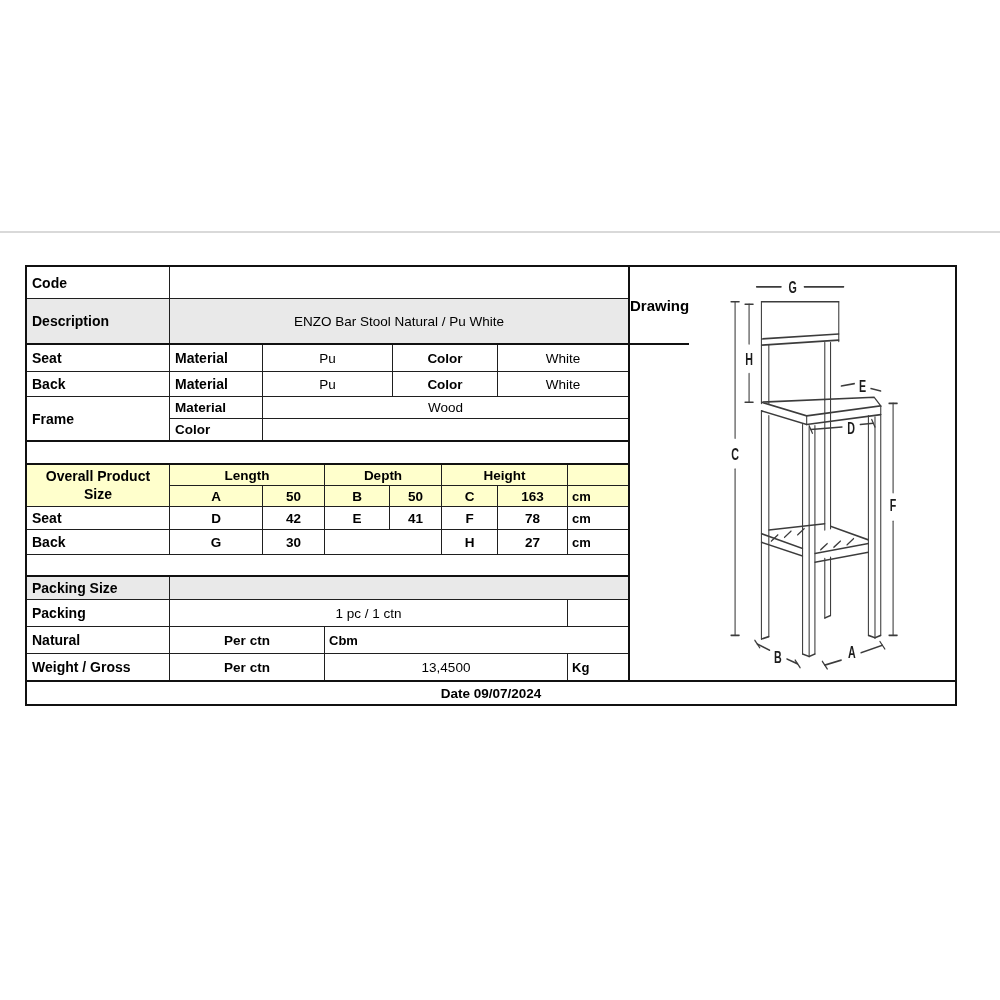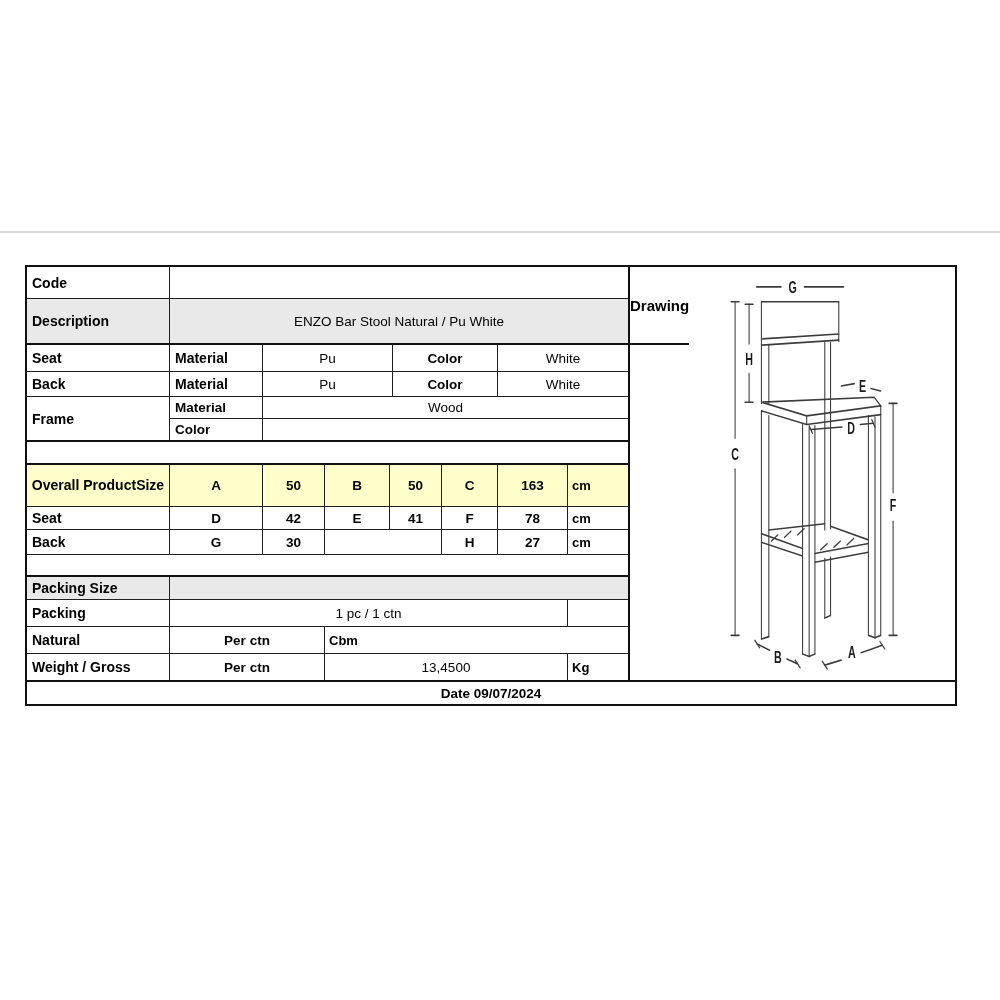--- a/index.html
+++ b/index.html
@@ -28,21 +28,21 @@
   .grey{background:#E9E9E9;}
   .yellow{background:#FFFFCC;}
   .h32{height:32px}.h46{height:46px}.h27{height:27px}.h25{height:25px}.h45{height:45px}
   .h23{height:23px}.h22{height:22px}.h42{height:42px}.h21{height:21px}.h26{height:26px}
   .w-label{width:143px}.w-mat{width:93px}.w-pu{width:130px}.w-color{width:105px}
   .w-sk{width:93px}.w-sv{width:62px}.w-dk{width:65px}.w-dv{width:52px}
   .w-hk{width:56px}.w-hv{width:70px}
   .w-len{width:155px}.w-dep{width:117px}.w-hei{width:126px}
   .w-per{width:155px}.w-val{width:243px}.w-dmerge{width:117px}
   .stack{flex:1;display:flex;flex-direction:column;}
-  .size-label{flex-direction:row;justify-content:center;align-items:center;
+  .size-label{flex-direction:column;justify-content:center;align-items:center;
               font-weight:bold;font-size:14px;line-height:1.25;}
   .pack-size-cell{position:relative;}
   .pack-size-cell span{position:absolute;top:50%;transform:translate(-50%,-50%);
                        font-weight:bold;font-size:13.5px;white-space:nowrap;margin-top:16px;}
   .date-row{height:22px;border-top:2px solid #111;display:flex;align-items:center;
             justify-content:center;font-weight:bold;font-size:13.5px;}
   .drawing-header{height:78px;border-bottom:2px solid #111;box-sizing:border-box;
                   display:flex;align-items:center;justify-content:center;
                   font-weight:bold;font-size:15px;}
   .drawing-area{flex:1;position:relative;background:#fff;}
@@ -103,20 +103,26 @@
         <div class="row h23 thickb">
           <div class="cell fill endc"></div>
         </div>
 
         <div class="row h42">
           <div class="cell yellow w-label size-label">
             <span>Overall Product</span>
             <span>Size</span>
           </div>
           <div class="stack">
+            <div class="row h21">
+              <div class="cell yellow center bold w-len">Length</div>
+              <div class="cell yellow center bold w-dep">Depth</div>
+              <div class="cell yellow center bold w-hei">Height</div>
+              <div class="cell yellow fill endc"></div>
+            </div>
             <div class="row last fill">
               <div class="cell yellow center bold w-sk">A</div>
               <div class="cell yellow center bold w-sv">50</div>
               <div class="cell yellow center bold w-dk">B</div>
               <div class="cell yellow center bold w-dv">50</div>
               <div class="cell yellow center bold w-hk">C</div>
               <div class="cell yellow center bold w-hv">163</div>
               <div class="cell yellow unitcell fill endc">cm</div>
             </div>
           </div>

